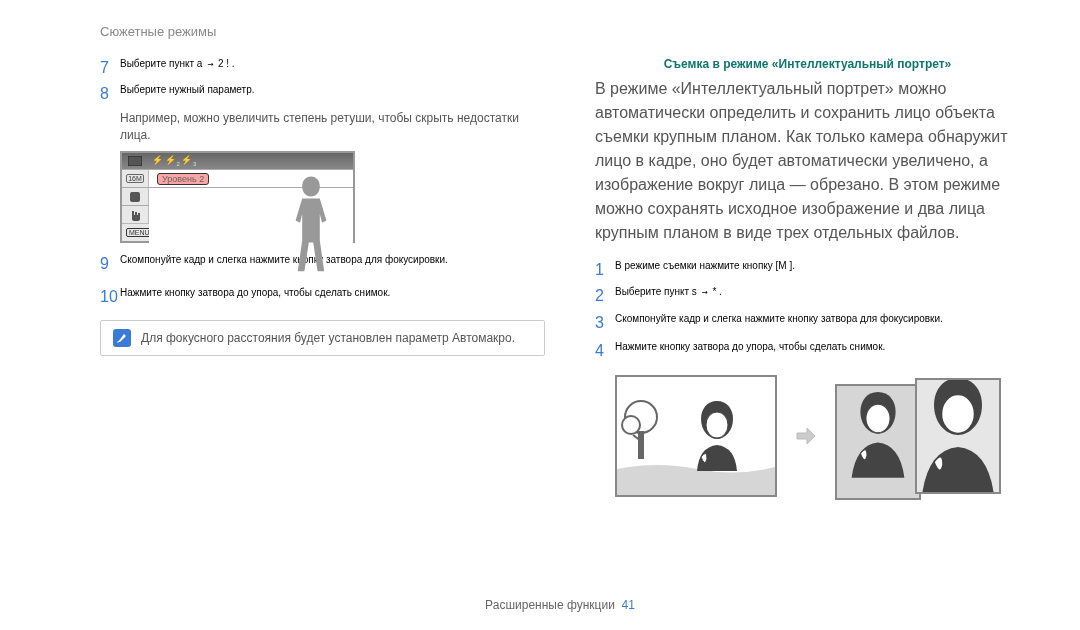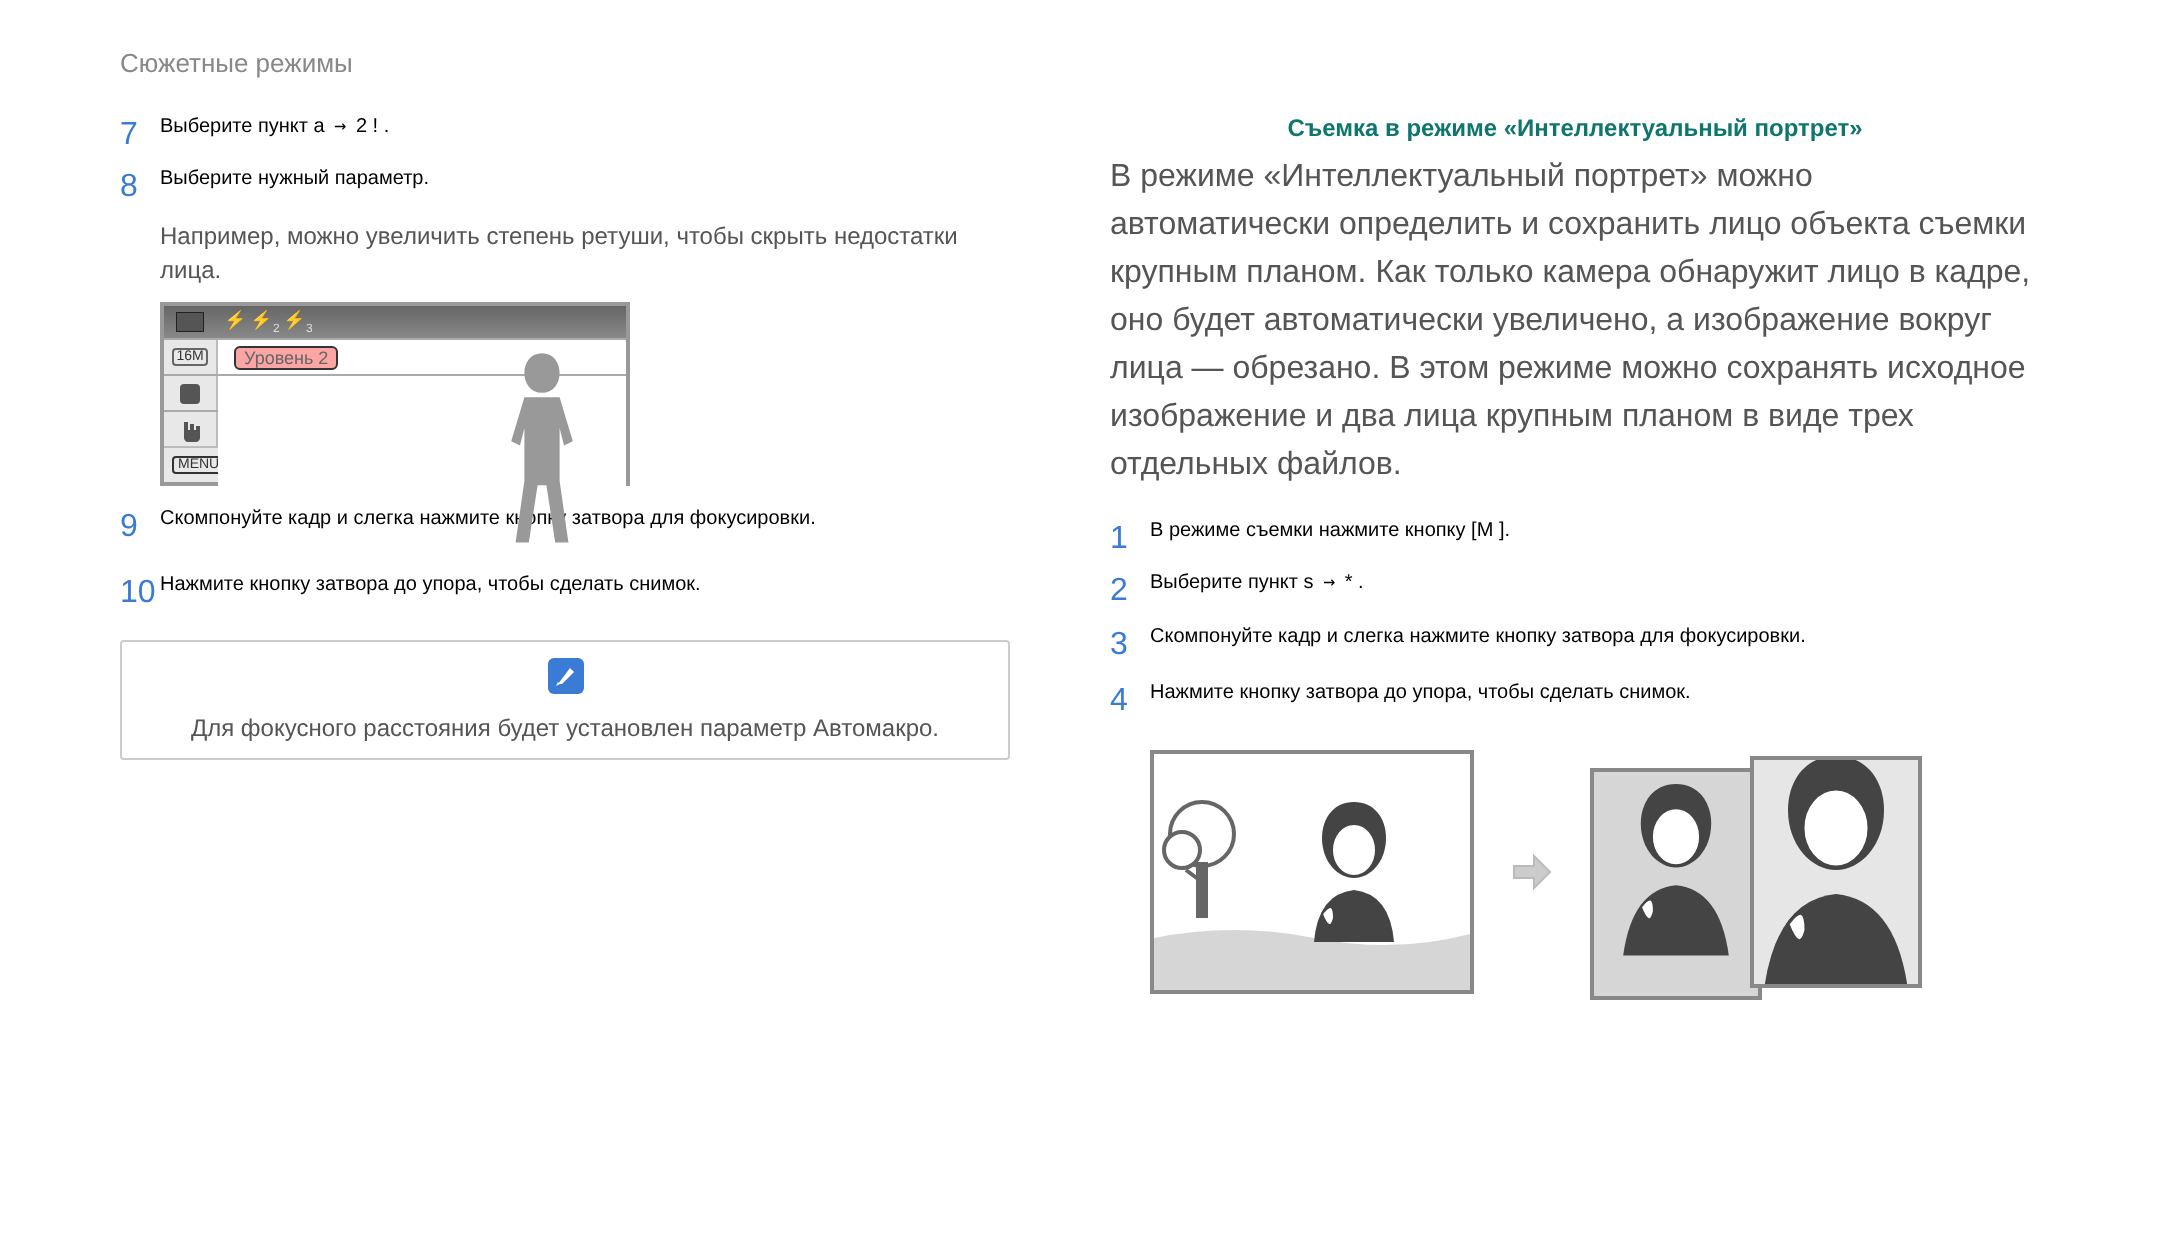--- a/index.html
+++ b/index.html
@@ -10,20 +10,21 @@
     width: 1080px;
     height: 630px;
     overflow: hidden;
     position: relative;
   }
   .page {
     padding: 24px 60px 26px 60px;
     position: relative;
     height: 100%;
     box-sizing: border-box;
+    margin-left: 40px;
   }
   .header {
     font-size: 13px;
     color: #888;
     margin-bottom: 18px;
   }
   .columns {
     display: flex;
     gap: 50px;
   }
@@ -134,21 +135,20 @@
     pointer-events: none;
   }
   .note-box {
     display: flex;
     align-items: center;
     border: 1px solid #ccc;
     border-radius: 2px;
     padding: 8px 12px;
     margin-top: 12px;
     gap: 10px;
-    flex-direction: column;
   }
   .note-icon {
     width: 18px;
     height: 18px;
     border-radius: 3px;
     background: #3a7bd5;
     color: #fff;
     display: flex;
     align-items: center;
     justify-content: center;
@@ -396,13 +396,16 @@
                 <path d="M6 78 q4 -30 24 -32 q20 2 24 32 z" fill="#444"></path>
                 <path d="M14 56 q6 -8 6 2 q-2 8 -6 -2 z" fill="#fff" stroke="#444"></path>
               </g>
             </svg>
           </div>
         </div>
       </div>
     </div>
   </div>
 
+  <div class="footer">
+    <span>Расширенные функции</span>&nbsp;&nbsp;<span class="footer-num">41</span>
+  </div>
 </div>
 
 </body></html>

